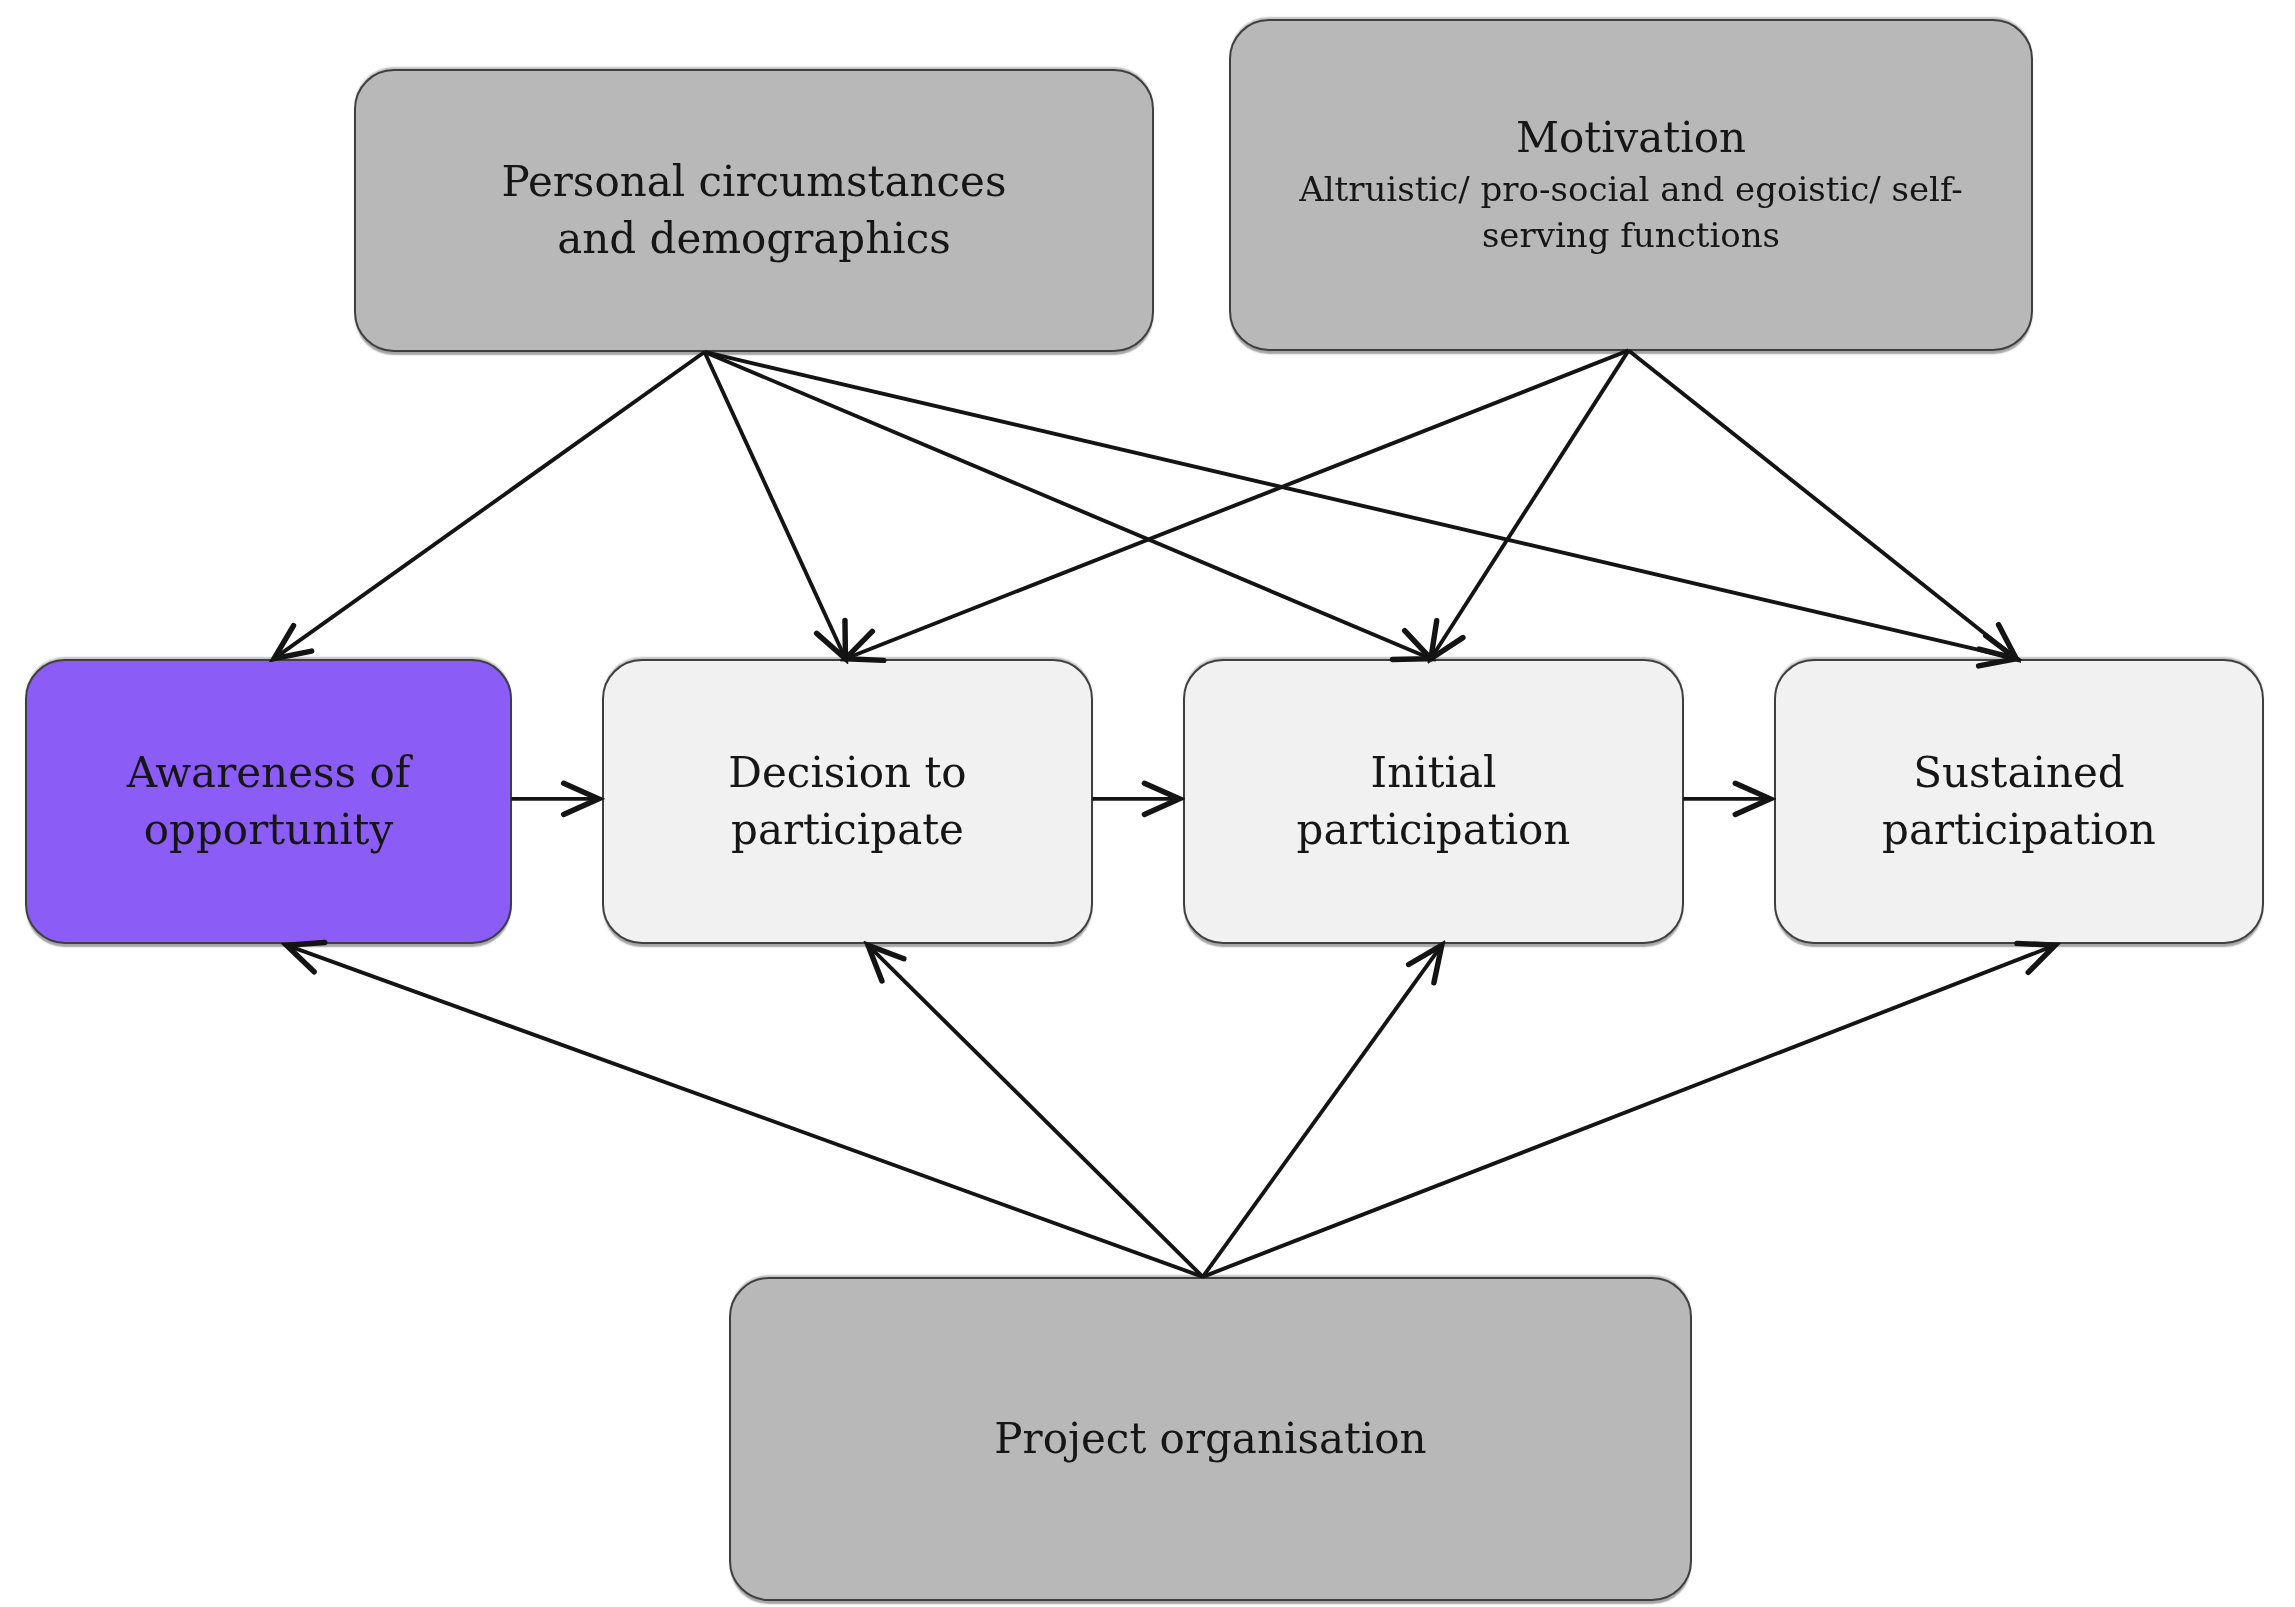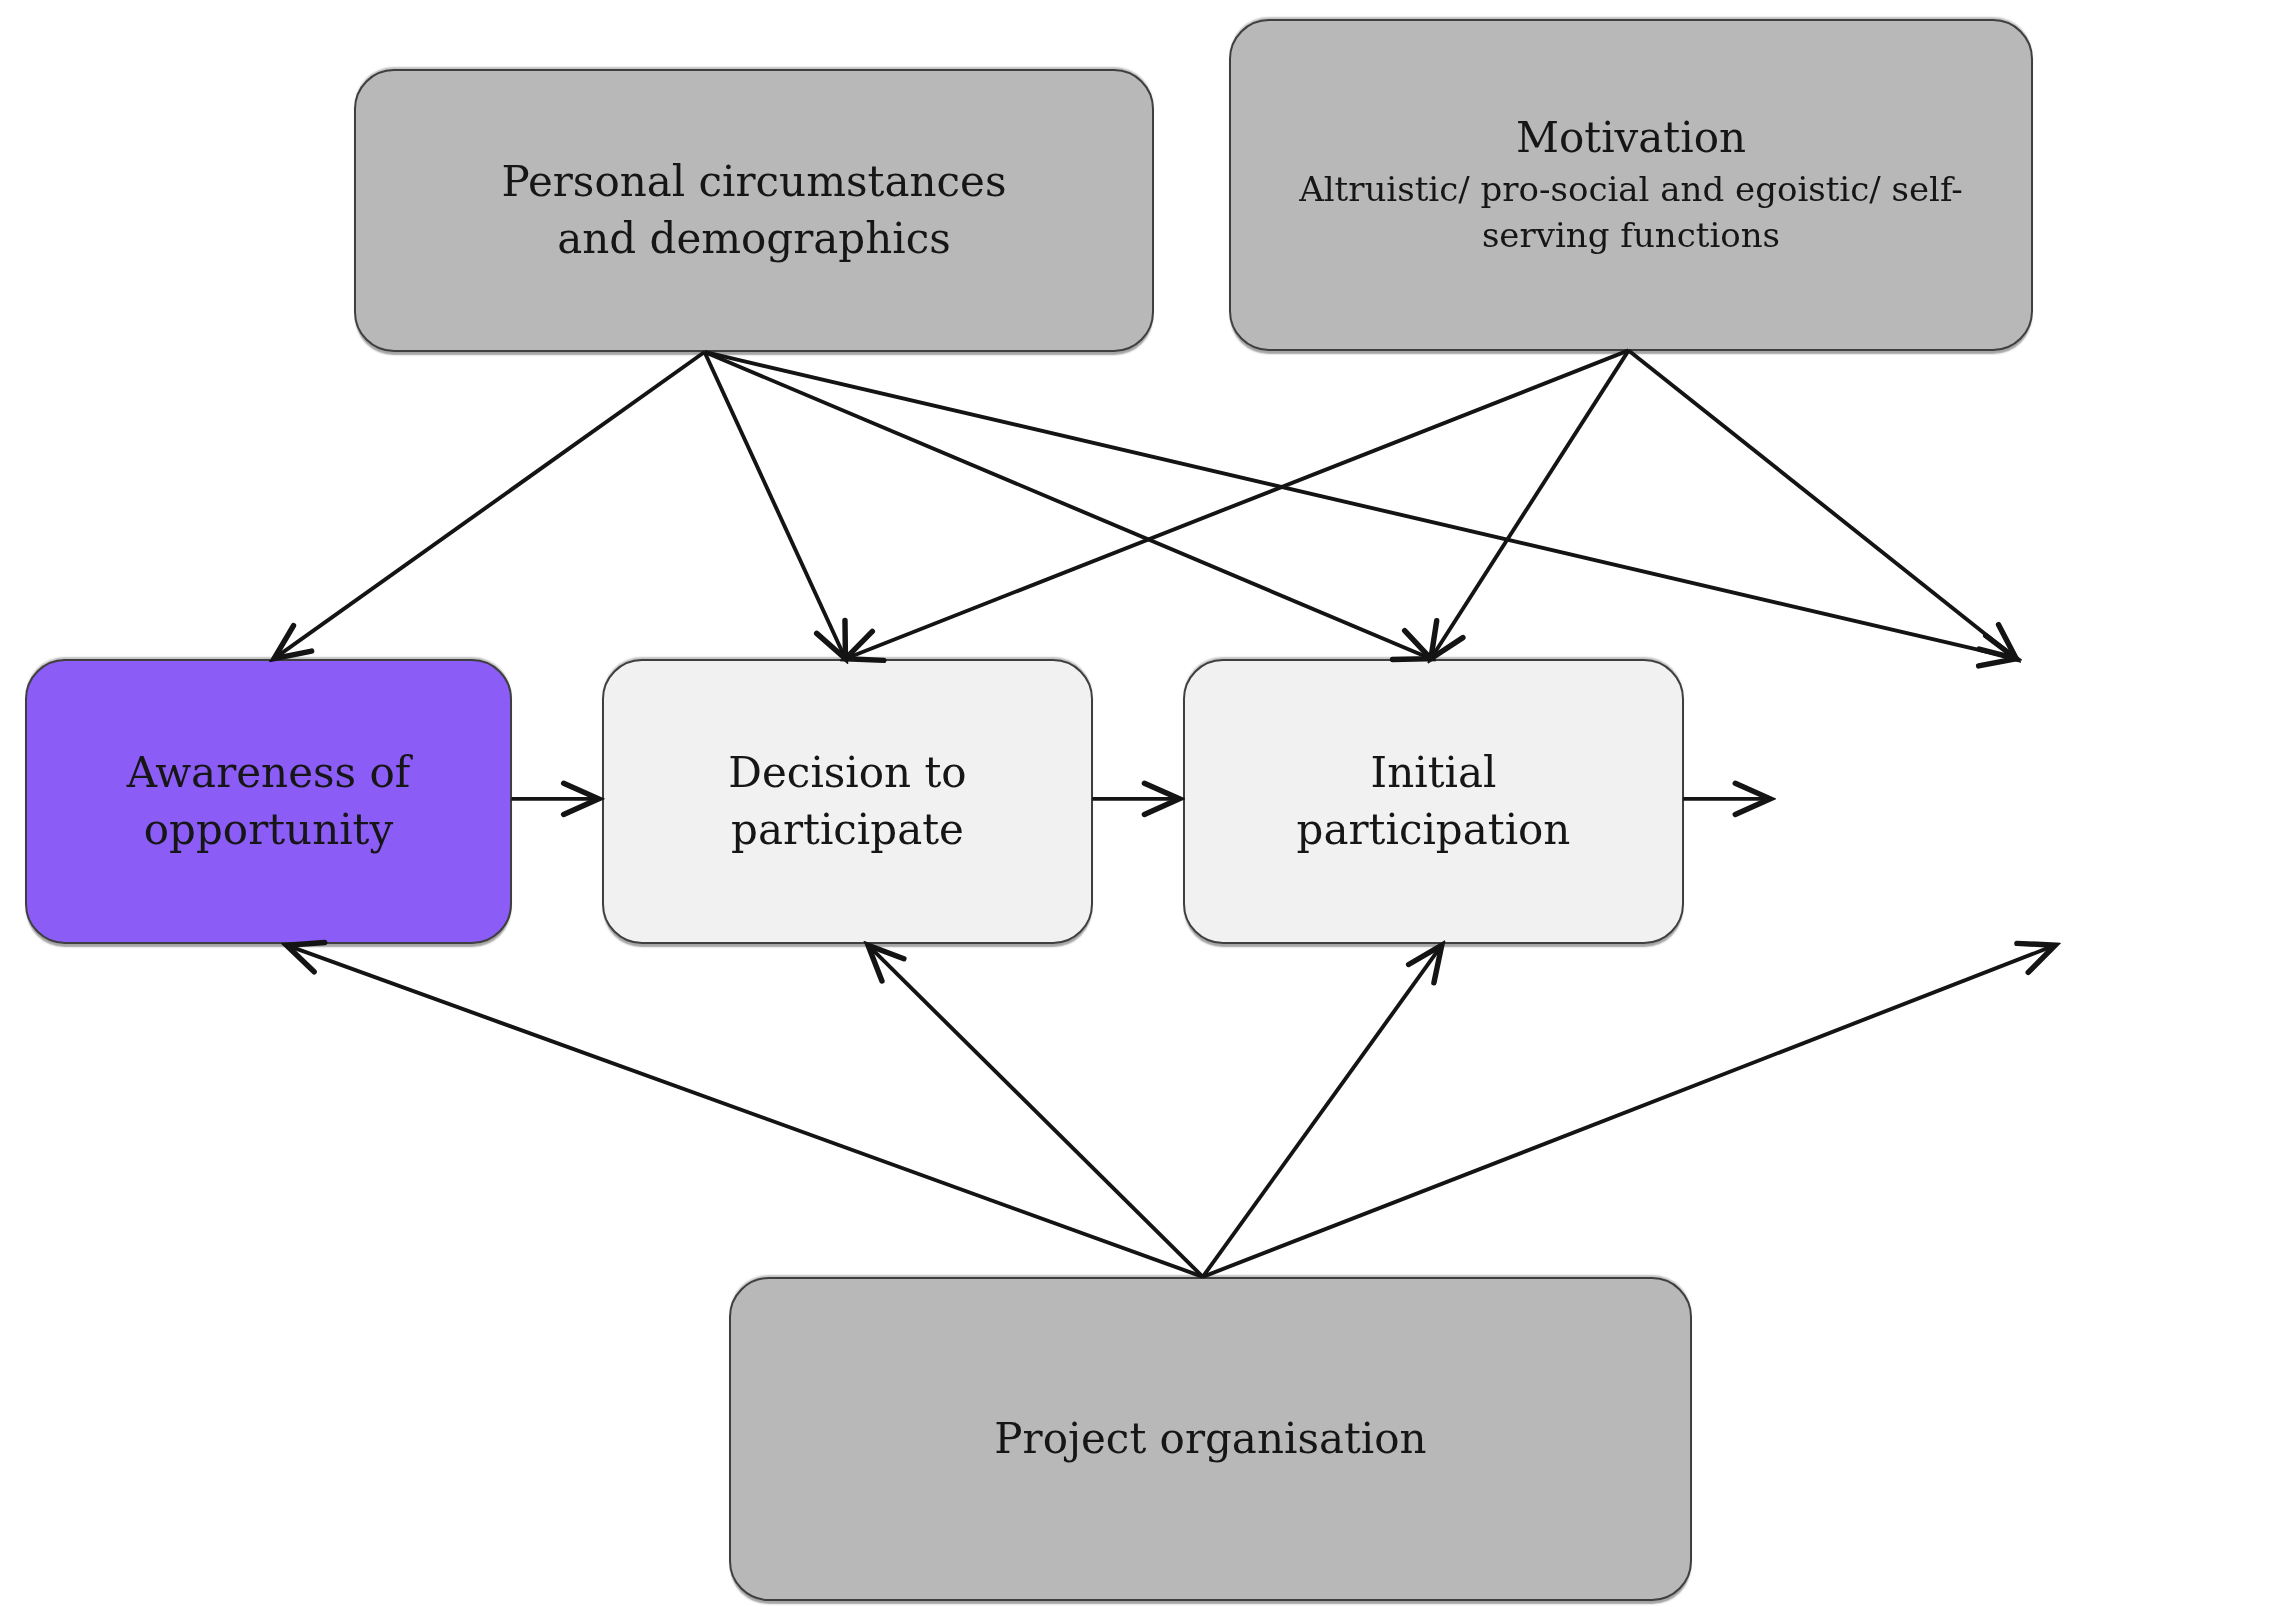--- a/index.html
+++ b/index.html
@@ -114,19 +114,22 @@
   </div>
 
   <div class="node" id="node-initial" style="background: rgb(241, 241, 241);">
     <div class="node-title">Initial participation</div>
   </div>
 
   <div class="node" id="node-decision" style="background: rgb(241, 241, 241);">
     <div class="node-title">Decision to participate</div>
   </div>
 
+  <div class="node" id="node-sustained" style="background: rgb(241, 241, 241);">
+    <div class="node-title">Sustained participation</div>
+  </div>
 
   <div class="node" id="node-project" style="background: rgb(184, 184, 184);">
     <div class="node-title">Project organisation</div>
   </div>
 
 </div>
 
 
 </body></html>

